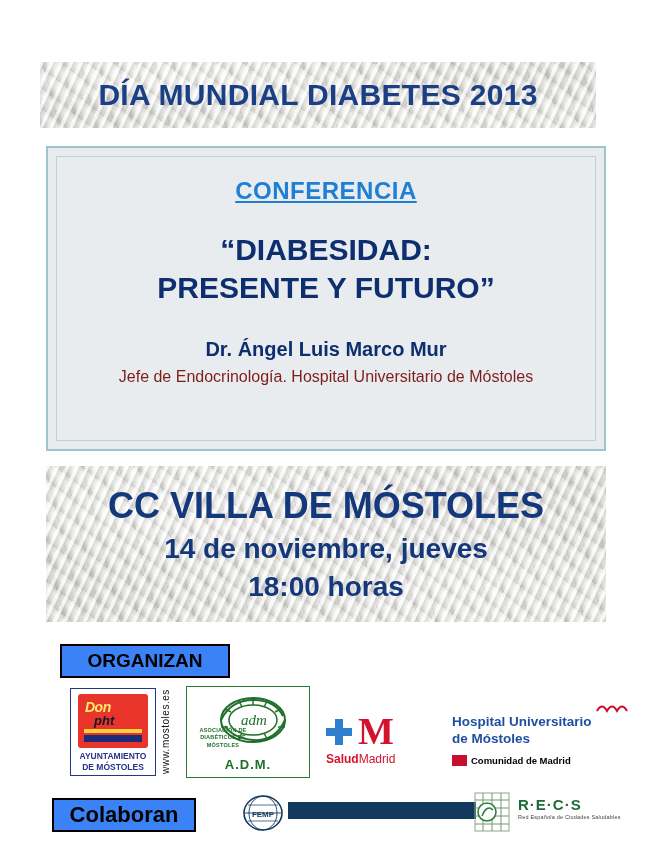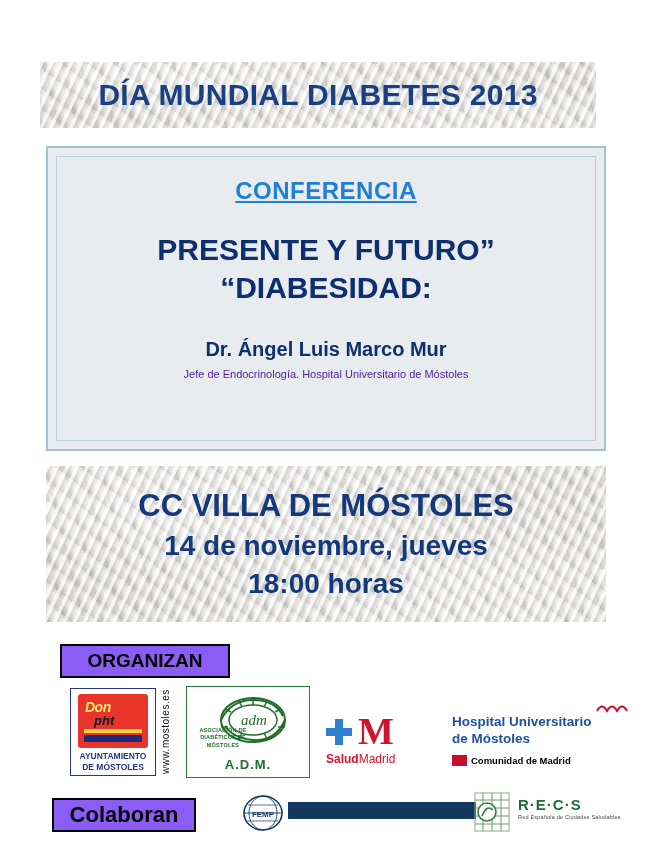--- a/index.html
+++ b/index.html
@@ -91,38 +91,38 @@
     line-height: 1.28;
   }
   .speaker {
     margin-top: 30px;
     font-size: 20px;
     font-weight: bold;
     color: #0e2f6f;
   }
   .speaker-role {
     margin-top: 7px;
-    font-size: 11px;
-    color: #4c1d95;
+    font-size: 16px;
+    color: #7f1d1d;
   }
 
   
   .venue-band {
     position: absolute;
     left: 46px;
     top: 466px;
     width: 560px;
     height: 156px;
     display: flex;
     flex-direction: column;
     align-items: center;
     justify-content: center;
   }
   .venue-line1 {
-    font-size: 31px;
+    font-size: 36px;
     font-weight: bold;
     color: #13397c;
     white-space: nowrap;
   }
   .venue-line2 {
     margin-top: 6px;
     font-size: 28px;
     font-weight: bold;
     color: #13397c;
     white-space: nowrap;
@@ -131,21 +131,21 @@
     margin-top: 6px;
     font-size: 28px;
     font-weight: bold;
     color: #13397c;
     white-space: nowrap;
   }
 
   
   .label-box {
     position: absolute;
-    background: #8b5cf6;
+    background: #3b82f6;
     border: 2px solid #000000;
     display: flex;
     align-items: center;
     justify-content: center;
     font-weight: bold;
     color: #000000;
   }
   #organizan-label {
     left: 60px;
     top: 644px;
@@ -428,22 +428,22 @@
 <div class="poster">
 
   <div class="title-band marble">
     <div class="title-text">DÍA MUNDIAL DIABETES 2013</div>
   </div>
 
   <div class="conf-box">
     <div class="conf-inner">
       <div class="conferencia">CONFERENCIA</div>
       <div class="conf-title">
+        <div>“DIABESIDAD:</div>
         <div>PRESENTE Y FUTURO”</div>
-        <div>“DIABESIDAD:</div>
       </div>
       <div class="speaker">Dr. Ángel Luis Marco Mur</div>
       <div class="speaker-role">Jefe de Endocrinología. Hospital Universitario de Móstoles</div>
     </div>
   </div>
 
   <div class="venue-band marble">
     <div class="venue-line1">CC VILLA DE MÓSTOLES</div>
     <div class="venue-line2">14 de noviembre, jueves</div>
     <div class="venue-line3">18:00 horas</div>

